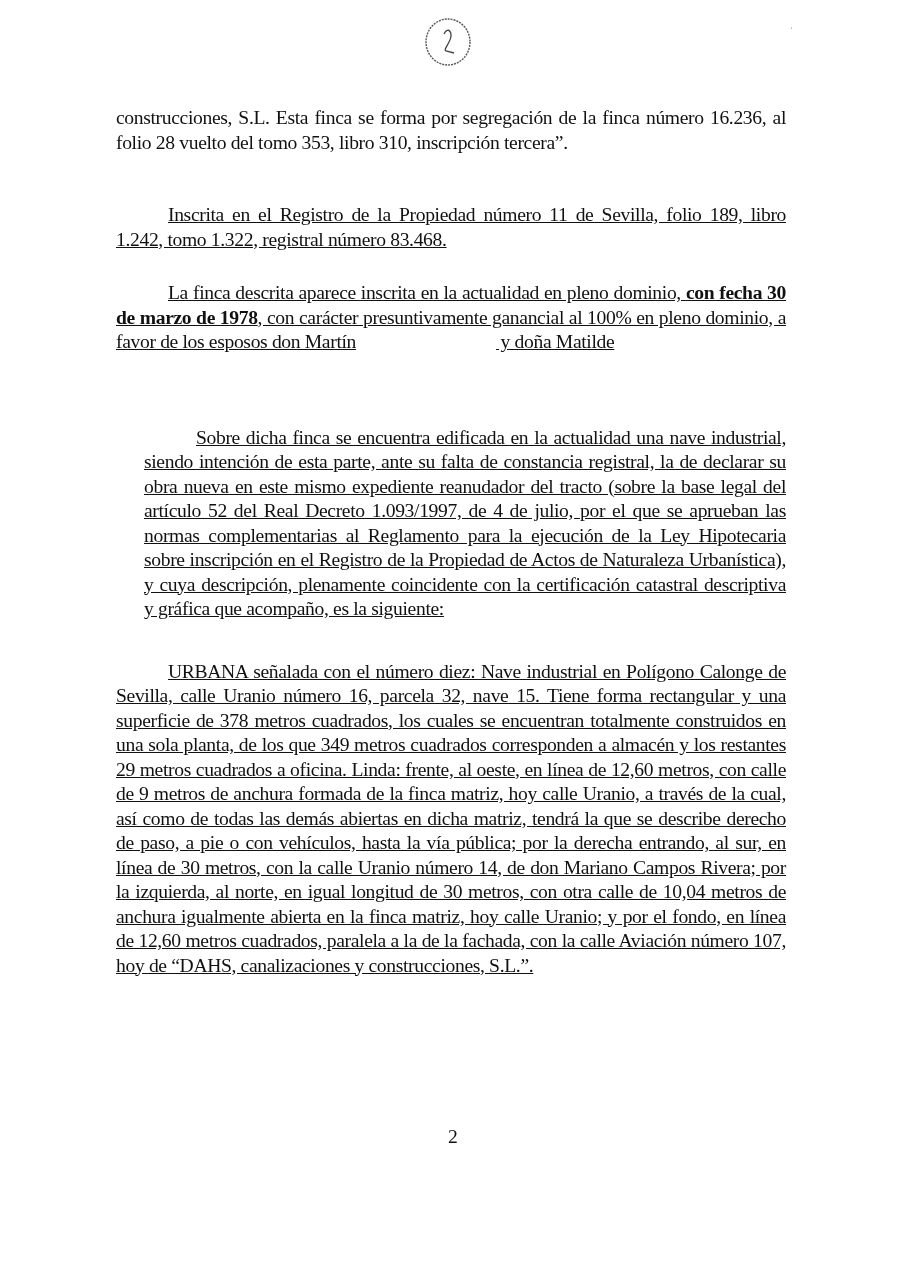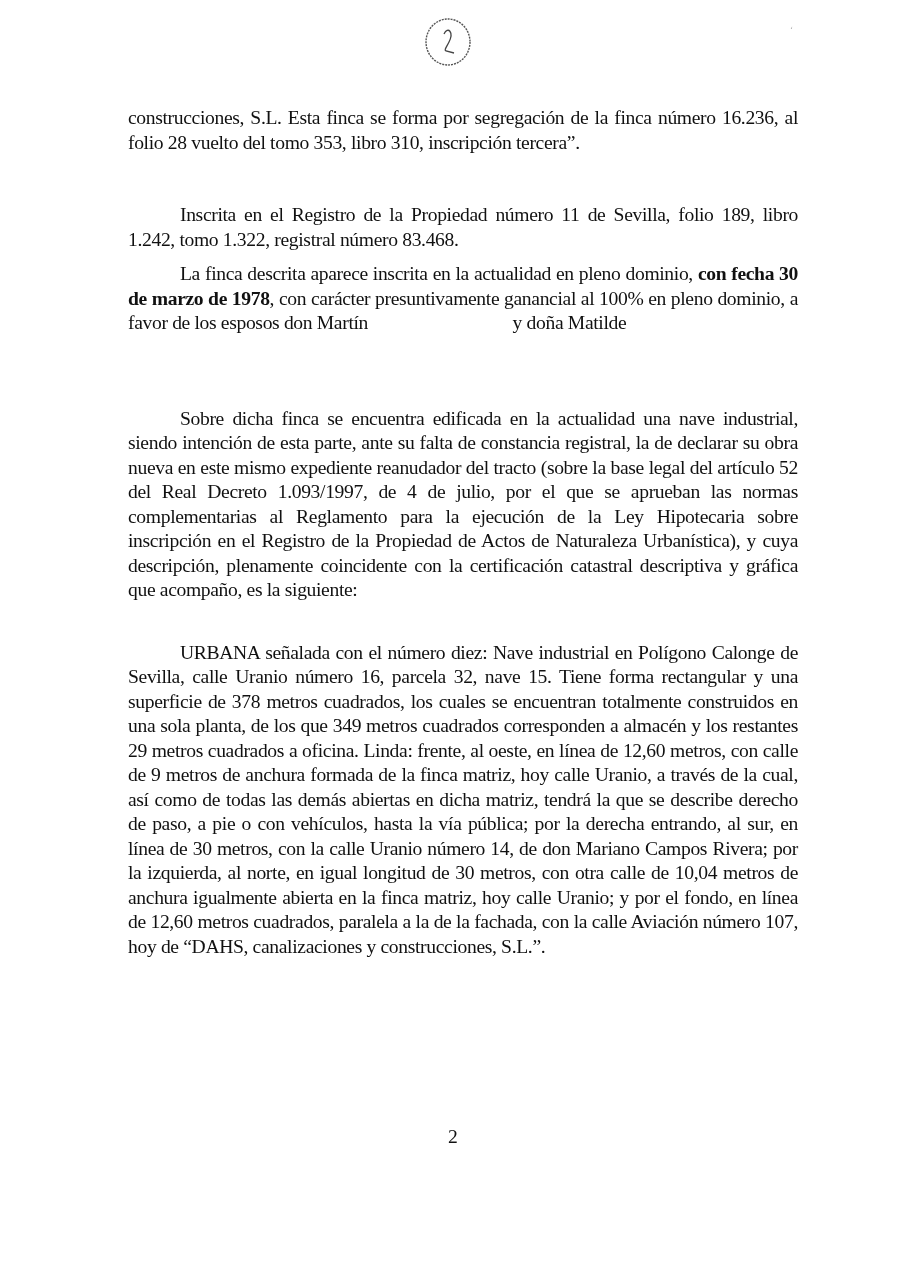--- a/index.html
+++ b/index.html
@@ -6,29 +6,29 @@
     body {
       width: 906px; height: 1280px; position: relative; overflow: hidden;
       font-family: "Liberation Serif", "DejaVu Serif", serif;
       color: #111111;
     }
     .stamp {
       position: absolute; left: 422px; top: 16px; width: 52px; height: 52px;
     }
     .corner-mark { position: absolute; top: 24px; font-size: 9px; color: #aaaaaa; }
     .page {
-      position: absolute; left: 128px; top: 106px; width: 670px;
+      position: absolute; left: 116px; top: 106px; width: 670px;
       font-size: 19.6px; line-height: 24.5px;
       text-align: justify; letter-spacing: -0.35px;
     }
     .para { margin: 0; }
-    .indent { text-indent: 52px; }
+    .indent { text-indent: 52px; text-decoration: underline; }
     .gap-lg { margin-top: 48px; }
-    .gap-md { margin-top: 10px; }
-    .gap-xl { margin-top: 71px; }
+    .gap-md { margin-top: 29px; }
+    .gap-xl { margin-top: 71px; margin-left: 28px; }
     .gap-std { margin-top: 38px; }
     .bold { font-weight: bold; }
     .redaction { display: inline-block; width: 140px; }
     .page-number {
       position: absolute; left: 0; width: 906px; top: 1126px;
       text-align: center; font-size: 19.6px;
     }
   </style>
 </head>
 <body>

